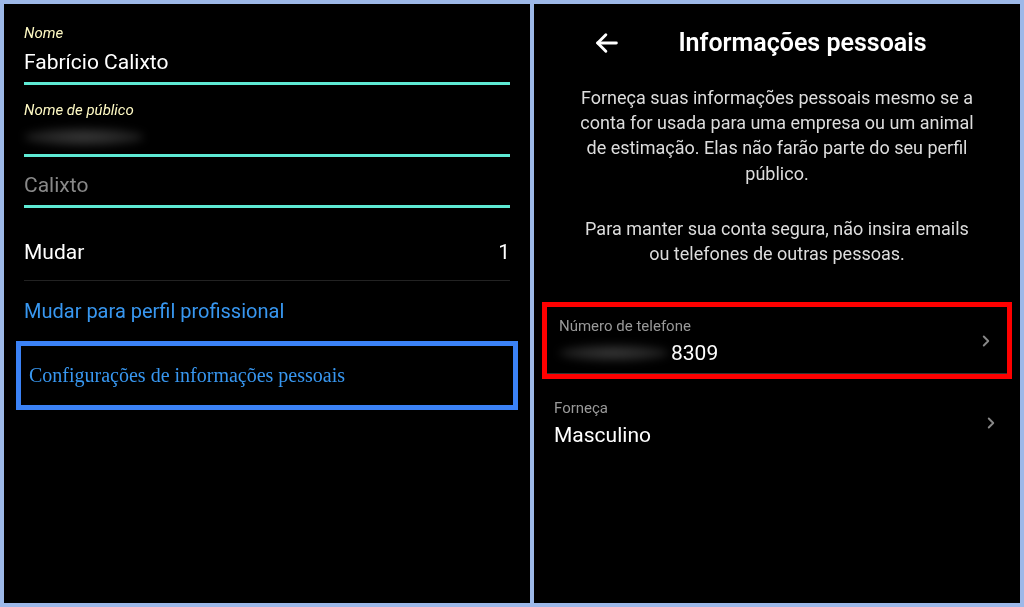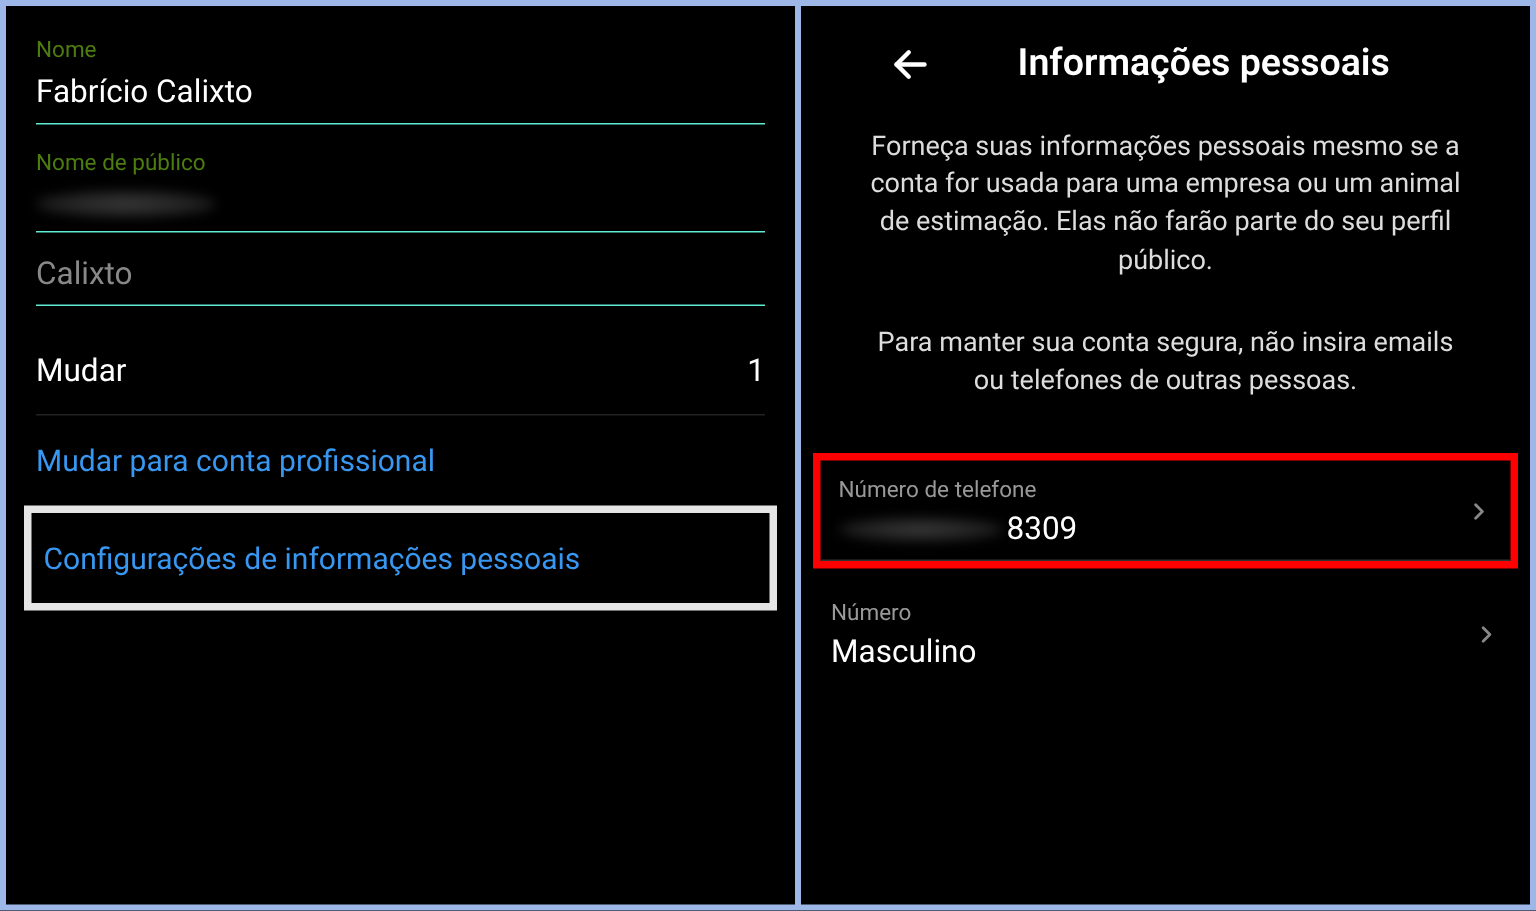--- a/index.html
+++ b/index.html
@@ -19,30 +19,31 @@
     color: #fff;
     overflow: hidden;
     position: relative;
   }
   .screen-left { padding: 20px 20px 0 20px; }
   .screen-right { padding: 0; }
 
   
   .field-group { margin-bottom: 16px; }
   .field-label {
-    color: #4d7c0f;
+    color: #fef9c3;
     font-size: 15px;
     margin-bottom: 8px;
     display: block;
+    font-style: italic;
   }
   .field-value {
     color: #fff;
     font-size: 21px;
     padding-bottom: 8px;
-    border-bottom: 1px solid #5eead4;
+    border-bottom: 3px solid #5eead4;
     min-height: 30px;
     display: flex;
     align-items: center;
   }
   .field-value.placeholder { color: #888; font-size: 21px; }
   .blurred {
     display: inline-block;
     background: radial-gradient(ellipse, #3a3a3a 0%, #1a1a1a 70%, transparent 100%);
     filter: blur(4px);
     height: 18px;
@@ -62,25 +63,26 @@
     padding: 16px 0;
     border-bottom: 1px solid #222;
   }
   .link-item {
     color: #3897f0;
     font-size: 20px;
     padding: 18px 0;
     cursor: pointer;
   }
   .highlight-box {
-    border: 5px solid #e5e5e5;
+    border: 5px solid #3b82f6;
     margin-left: -8px;
     margin-right: -8px;
     padding-left: 8px;
     padding-right: 8px;
+    font-family: Liberation Serif, serif;
   }
 
   
   .header {
     display: flex;
     align-items: center;
     padding: 24px 20px 20px 20px;
     gap: 24px;
     margin-left: 39px;
   }
@@ -161,21 +163,21 @@
   <div class="field-group">
     <div class="field-value placeholder">Calixto</div>
   </div>
 
 
   <div class="links-row">
     <span>Mudar</span>
     <span>1</span>
   </div>
 
-  <div class="link-item">Mudar para conta profissional</div>
+  <div class="link-item">Mudar para perfil profissional</div>
 
   <div class="highlight-box">
     <div class="link-item">Configurações de informações pessoais</div>
   </div>
 
 </div>
 
 <div class="screen screen-right">
 
   <div class="header">
@@ -200,21 +202,21 @@
         </div>
       </div>
       <svg class="chevron" viewBox="0 0 24 24" fill="none" stroke="currentColor" stroke-width="2.5" stroke-linecap="round" stroke-linejoin="round">
         <polyline points="9 18 15 12 9 6"></polyline>
       </svg>
     </div>
   </div>
 
   <div class="info-row" style="border-bottom:none;">
     <div class="info-row-content">
-      <span class="info-row-label">Número</span>
+      <span class="info-row-label">Forneça</span>
       <div class="info-row-value">Masculino</div>
     </div>
     <svg class="chevron" viewBox="0 0 24 24" fill="none" stroke="currentColor" stroke-width="2.5" stroke-linecap="round" stroke-linejoin="round">
       <polyline points="9 18 15 12 9 6"></polyline>
     </svg>
   </div>
 
 </div>
 
 </body></html>

